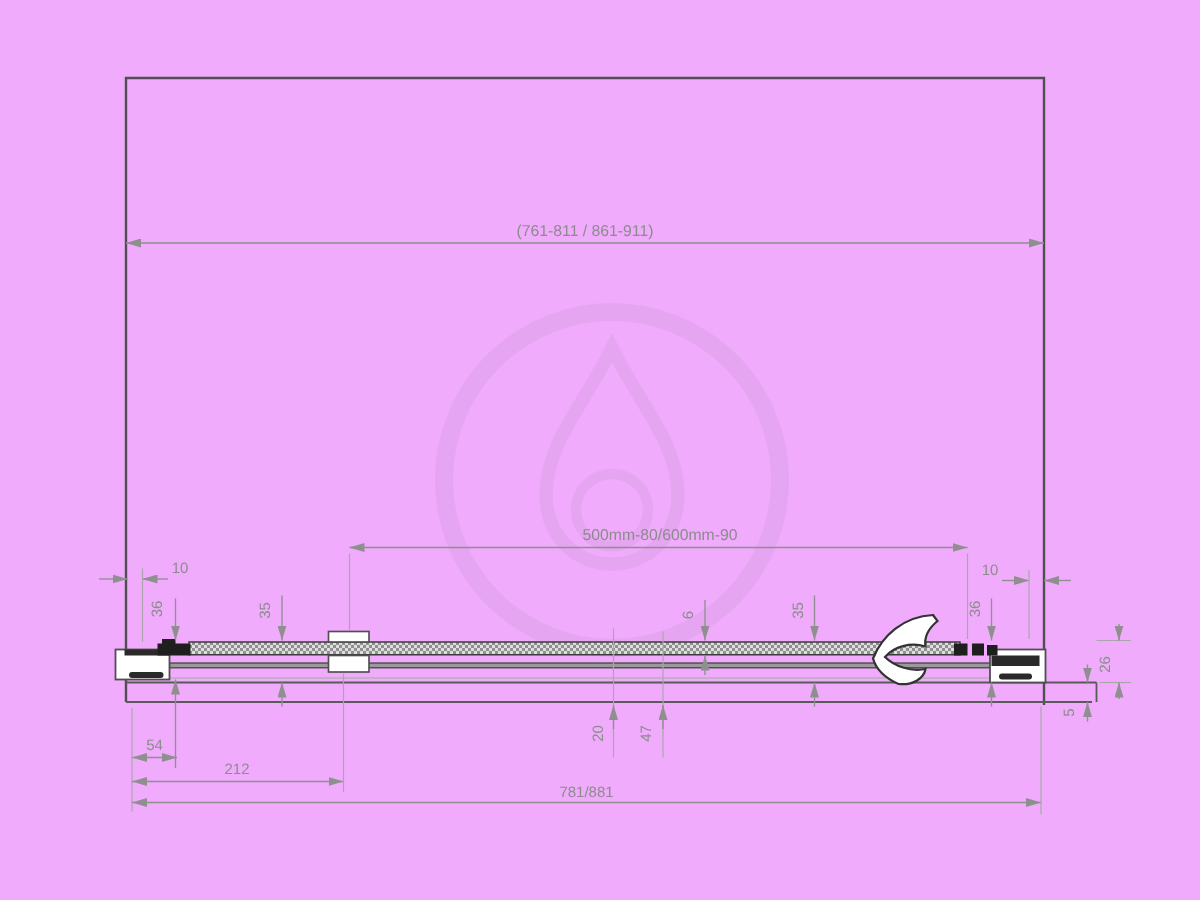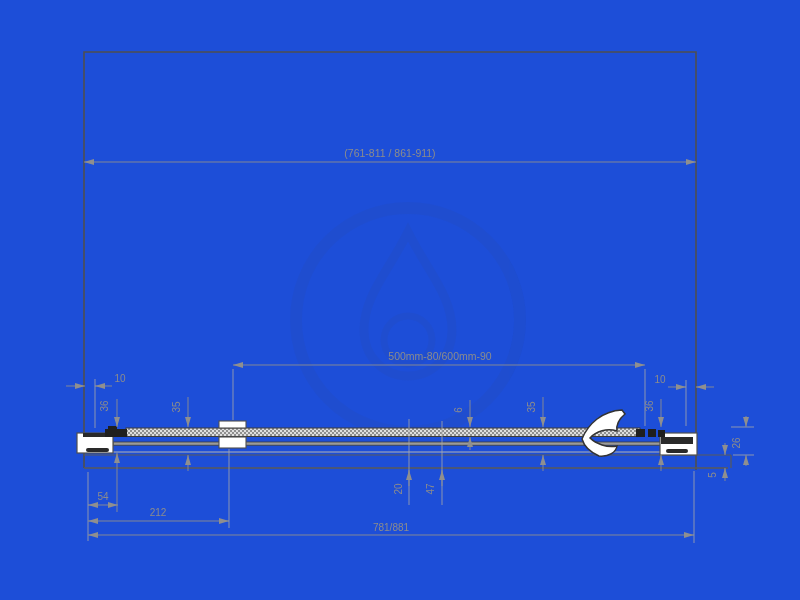--- a/index.html
+++ b/index.html
@@ -1,16 +1,16 @@
 <!DOCTYPE html>
 <html><head>
 <meta charset="utf-8">
 <style>
   html,body{margin:0;padding:0;background:#ffffff;}
-  .stage{width:800px;height:600px;position:relative;background:#1d4ed8;overflow:hidden;}
+  .stage{width:800px;height:600px;position:relative;background:#f0abfc;overflow:hidden;}
   svg{display:block;}
   text{font-family:"Liberation Sans","DejaVu Sans",sans-serif;fill:#8c8c8c;font-size:10px;}
   .dim-t{font-size:10px;}
   .dim-big{font-size:10.5px;}
 </style>
 </head>
 <body>
 
 <div class="stage">
 <svg width="800" height="600" viewBox="0 0 800 600">

